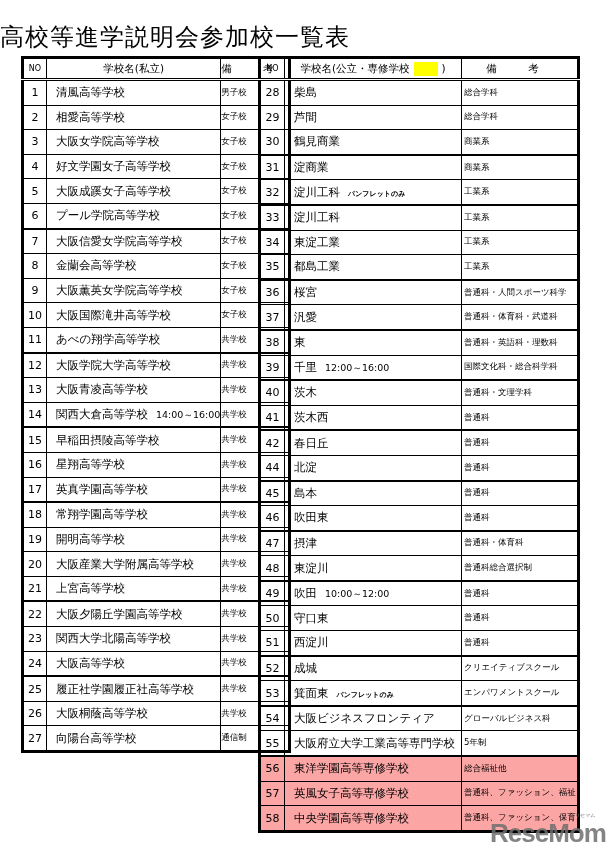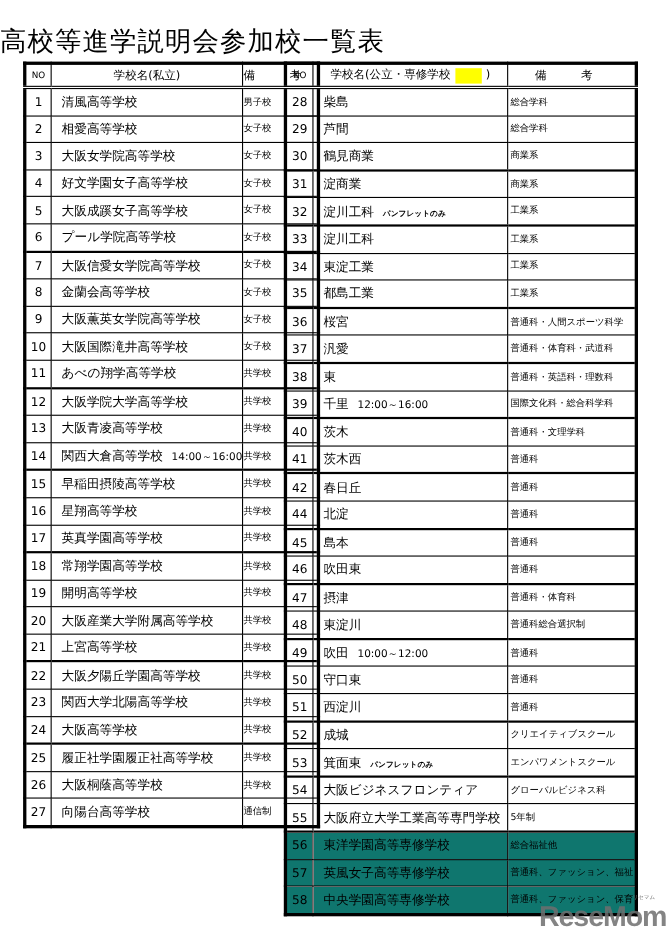--- a/index.html
+++ b/index.html
@@ -13,21 +13,21 @@
   #right-table { left:258px; top:56px; border:3px solid #000; }
   .hdr td { height:19px; font-size:10.5px; text-align:center; border-bottom:3px double #000; }
   .hdr .no { font-size:8px; }
   td.no { text-align:center; font-size:11px; }
   td.name { font-size:11.5px; padding-left:9px; }
   td.note { font-size:8.5px; }
   td.note2 { font-size:8.5px; padding-left:2px; }
   .small { font-size:7px; margin-left:8px;font-weight:bold; }
   .time { font-size:9.5px; margin-left:8px; }
   .thick-top td { border-top:2.5px solid #000; }
-  .hl td { background:#0f766e; }
+  .hl td { background:#fca5a5; }
   .hl-box { display:inline-block; width:24px; height:14px; background:#ffff00; vertical-align:middle; margin-left:4px; margin-right:4px;}
   .note-head { letter-spacing:14px; }
   .watermark { position:absolute; left:490px; top:818px; font-family:"Liberation Sans", sans-serif;
                font-weight:bold; font-size:26px; color:rgba(110,110,110,0.85); letter-spacing:-1px; }
   .watermark-small { position:absolute; left:575px; top:812px; font-size:5px; color:#777; }
 </style>
 </head>
 <body>
 
 <div class="title">高校等進学説明会参加校一覧表</div>

